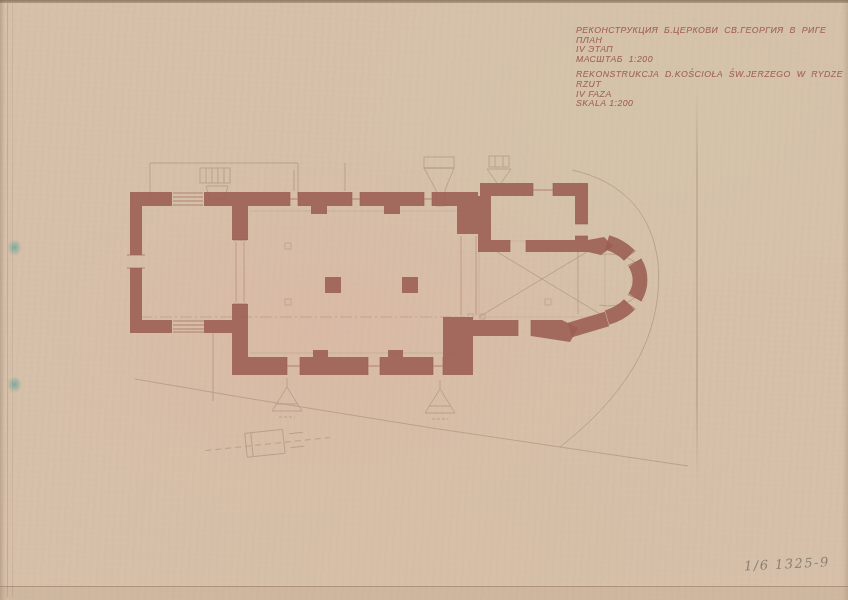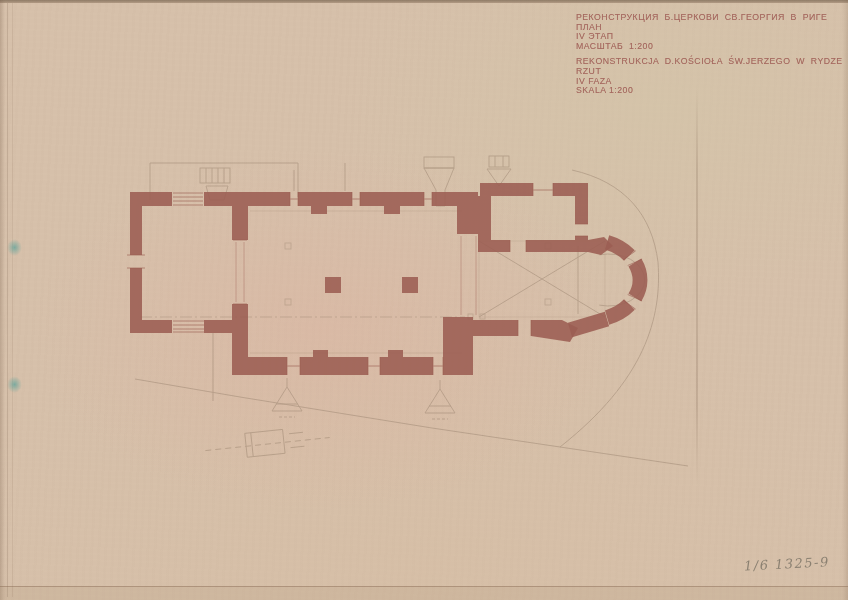--- a/index.html
+++ b/index.html
@@ -17,22 +17,22 @@
   .edge-top{position:absolute;left:0;top:0;width:100%;height:3px;background:linear-gradient(180deg,#7e6b56,#a8907a);opacity:.8;}
   .edge-left{position:absolute;left:0;top:0;width:5px;height:100%;background:linear-gradient(90deg,rgba(120,95,75,.28),rgba(120,95,75,0));}
   .edge-right{position:absolute;right:0;top:0;width:6px;height:100%;background:linear-gradient(270deg,rgba(120,95,75,.18),rgba(120,95,75,0));}
   .edge-bottom{position:absolute;left:0;bottom:0;width:100%;height:13px;background:rgba(170,140,115,.16);border-top:1px solid rgba(135,105,82,.45);}
   .crease-a{position:absolute;left:7px;top:3px;width:1px;height:594px;background:rgba(120,95,75,.20);}
   .crease-b{position:absolute;left:12px;top:3px;width:1px;height:594px;background:rgba(120,95,75,.12);}
   .crease-c{position:absolute;left:696px;top:88px;width:2px;height:398px;
     background:linear-gradient(180deg,rgba(125,100,80,0),rgba(125,100,80,.22) 20%,rgba(125,100,80,.22) 80%,rgba(125,100,80,0));}
   .plan-svg{position:absolute;left:0;top:0;}
   .title-block{
-    position:absolute;left:576px;top:13px;width:260px;
-    color:#a2625a;opacity:.92;
+    position:absolute;left:576px;top:26px;width:260px;
+    color:#a2625a;opacity:.92;font-style:italic;
   }
   .t-line{
     font-size:9px;line-height:9.6px;letter-spacing:.5px;white-space:pre;
     transform:scaleX(.97);transform-origin:left center;
     text-shadow:0 0 .5px rgba(162,98,90,.55);
   }
   .t-gap{height:6px;}
   .inv{
     position:absolute;left:744px;top:556px;width:100px;
     font-family:"DejaVu Serif", serif;font-style:italic;

